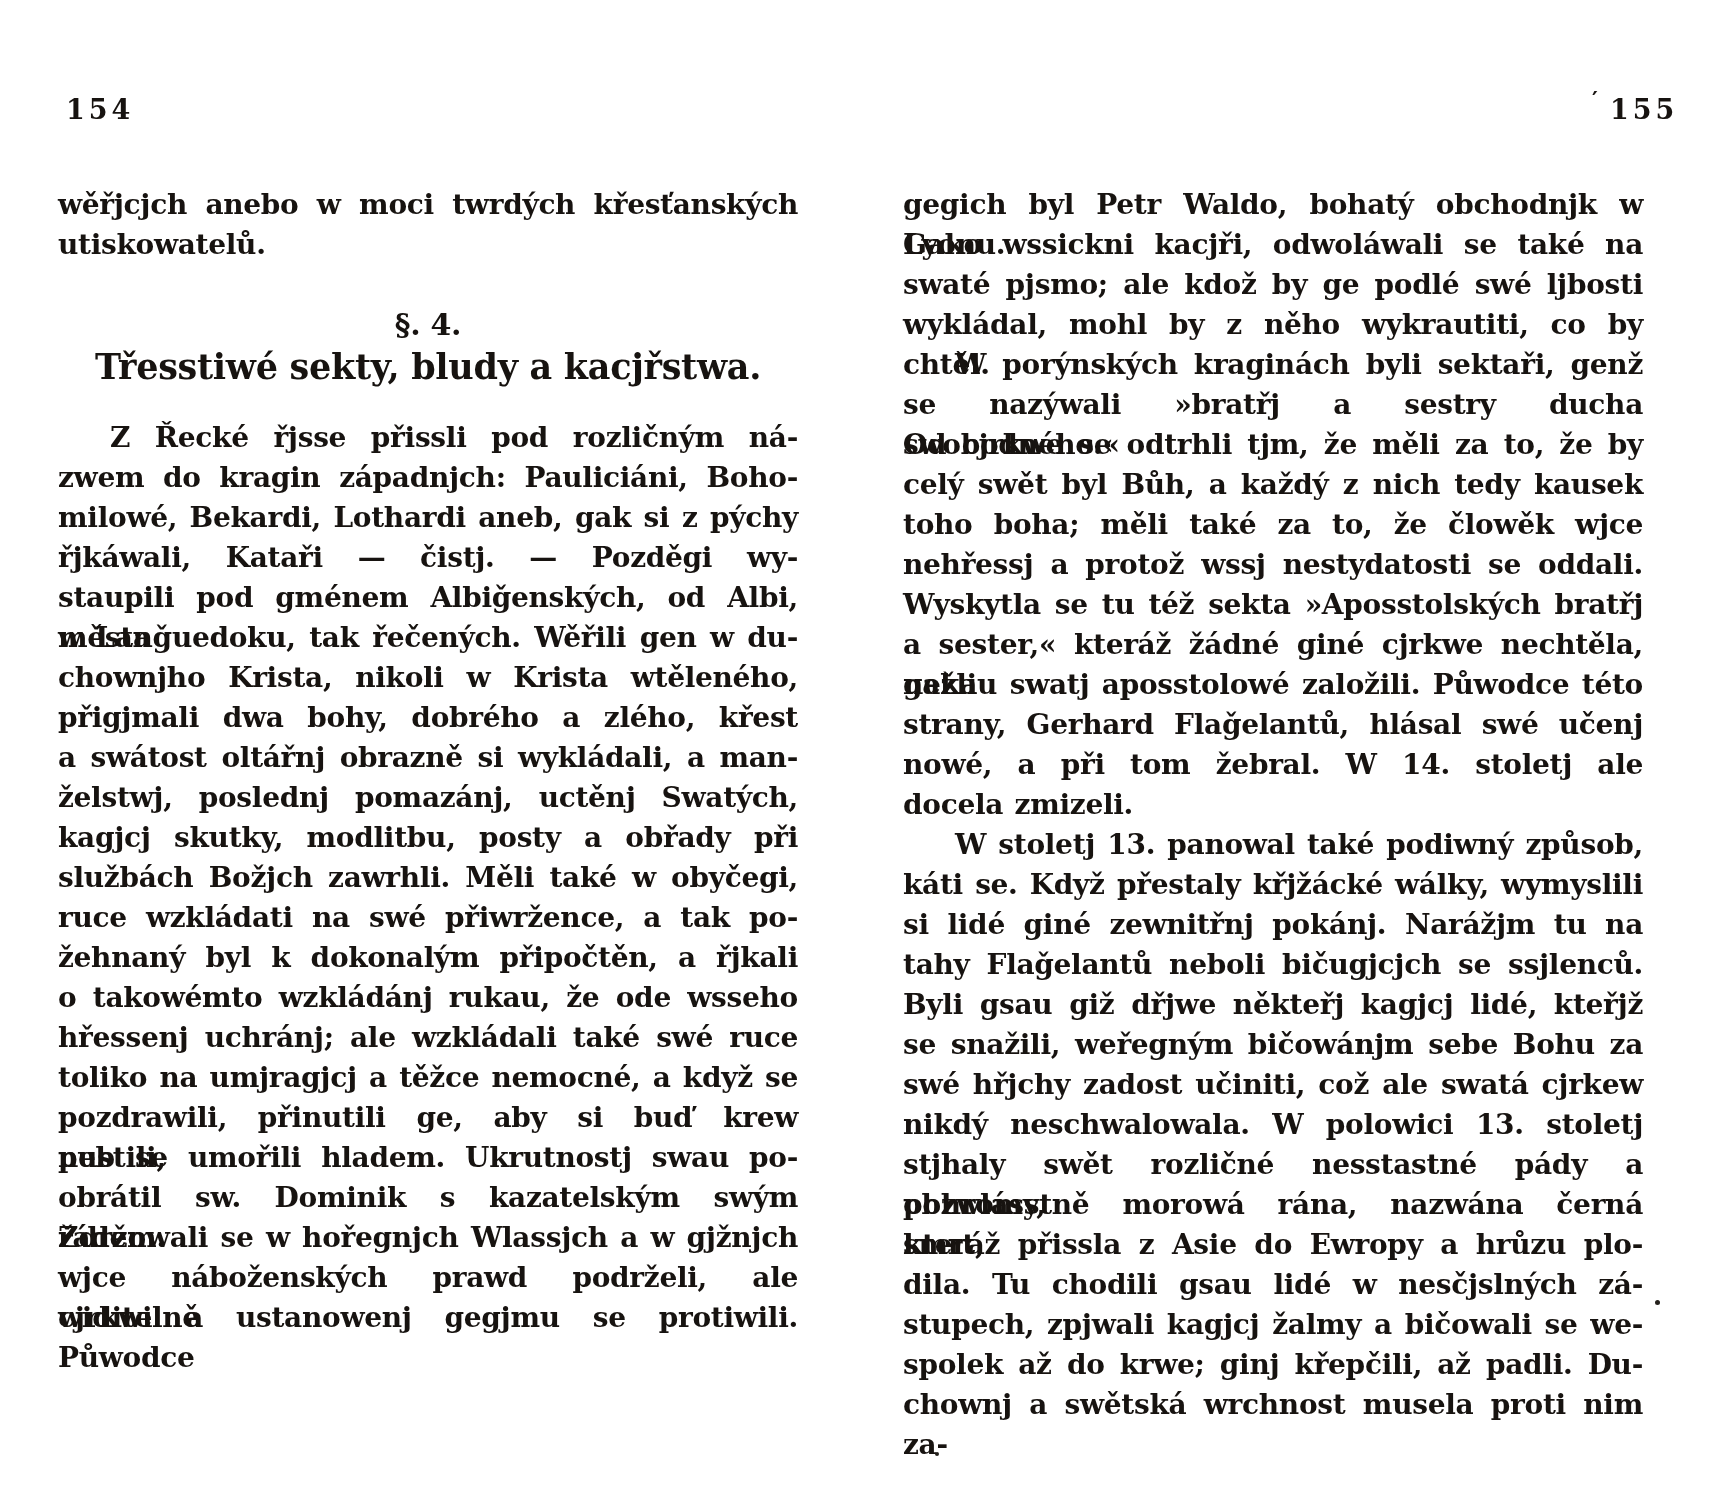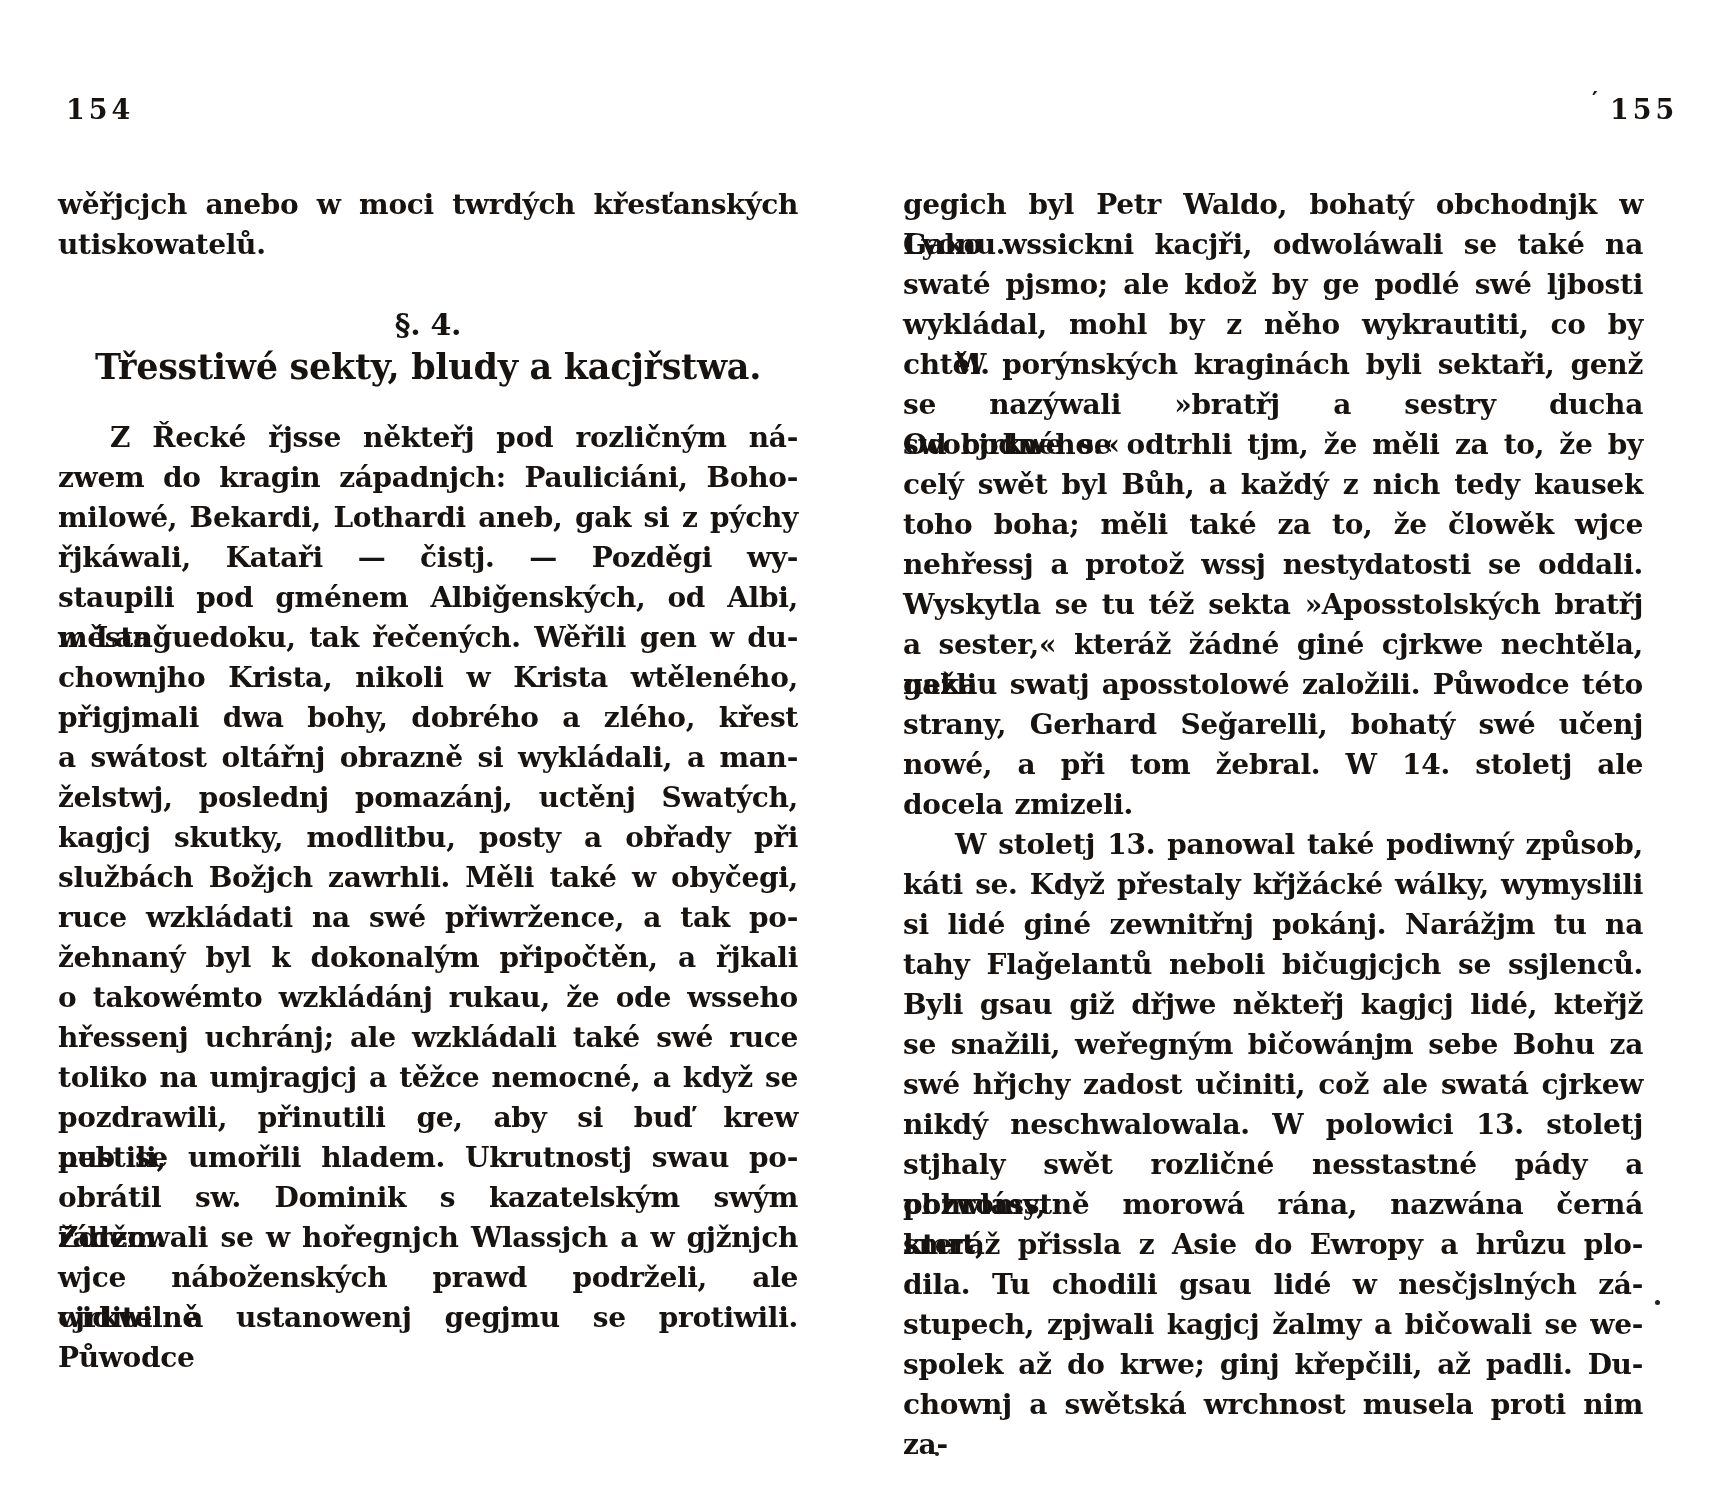--- a/index.html
+++ b/index.html
@@ -87,21 +87,21 @@
   <div class="pagenum pn-right">155</div>
 
   <div class="col col-left">
     <div class="lines">
         <div class="line">wěřjcjch anebo w moci twrdých křesťanských</div>
         <div class="line end">utiskowatelů.</div>
       </div>
     <div class="section-number">§. 4.</div>
     <div class="section-title">Třesstiwé sekty, bludy a kacjřstwa.</div>
     <div class="lines body">
-        <div class="line indent">Z Řecké řjsse někteřj pod rozličným ná-</div>
+        <div class="line indent">Z Řecké řjsse přissli pod rozličným ná-</div>
         <div class="line">zwem do kragin západnjch: Pauliciáni, Boho-</div>
         <div class="line">milowé, Bekardi, Lothardi aneb, gak si z pýchy</div>
         <div class="line">řjkáwali, Kataři — čistj. — Pozděgi wy-</div>
         <div class="line">staupili pod gménem Albiǧenských, od Albi, města</div>
         <div class="line">w Lanǧuedoku, tak řečených. Wěřili gen w du-</div>
         <div class="line">chownjho Krista, nikoli w Krista wtěleného,</div>
         <div class="line">přigjmali dwa bohy, dobrého a zlého, křest</div>
         <div class="line">a swátost oltářnj obrazně si wykládali, a man-</div>
         <div class="line">želstwj, poslednj pomazánj, uctěnj Swatých,</div>
         <div class="line">kagjcj skutky, modlitbu, posty a obřady při</div>
@@ -128,21 +128,21 @@
         <div class="line">wykládal, mohl by z něho wykrautiti, co by chtěl.</div>
         <div class="line indent">W porýnských kraginách byli sektaři, genž</div>
         <div class="line">se nazýwali »bratřj a sestry ducha swobodného.«</div>
         <div class="line">Od cjrkwe se odtrhli tjm, že měli za to, že by</div>
         <div class="line">celý swět byl Bůh, a každý z nich tedy kausek</div>
         <div class="line">toho boha; měli také za to, že člowěk wjce</div>
         <div class="line">nehřessj a protož wssj nestydatosti se oddali.</div>
         <div class="line">Wyskytla se tu též sekta »Aposstolských bratřj</div>
         <div class="line">a sester,« kteráž žádné giné cjrkwe nechtěla, nežli</div>
         <div class="line">gakau swatj aposstolowé založili. Půwodce této</div>
-        <div class="line">strany, Gerhard Seǧarelli, bohatý swé učenj</div>
+        <div class="line">strany, Gerhard Flaǧelantů, hlásal swé učenj</div>
         <div class="line">nowé, a při tom žebral. W 14. stoletj ale</div>
         <div class="line end">docela zmizeli.</div>
         <div class="line indent">W stoletj 13. panowal také podiwný způsob,</div>
         <div class="line">káti se. Když přestaly křjžácké wálky, wymyslili</div>
         <div class="line">si lidé giné zewnitřnj pokánj. Narážjm tu na</div>
         <div class="line">tahy Flaǧelantů neboli bičugjcjch se ssjlenců.</div>
         <div class="line">Byli gsau giž dřjwe někteřj kagjcj lidé, kteřjž</div>
         <div class="line">se snažili, weřegným bičowánjm sebe Bohu za</div>
         <div class="line">swé hřjchy zadost učiniti, což ale swatá cjrkew</div>
         <div class="line">nikdý neschwalowala. W polowici 13. stoletj</div>

